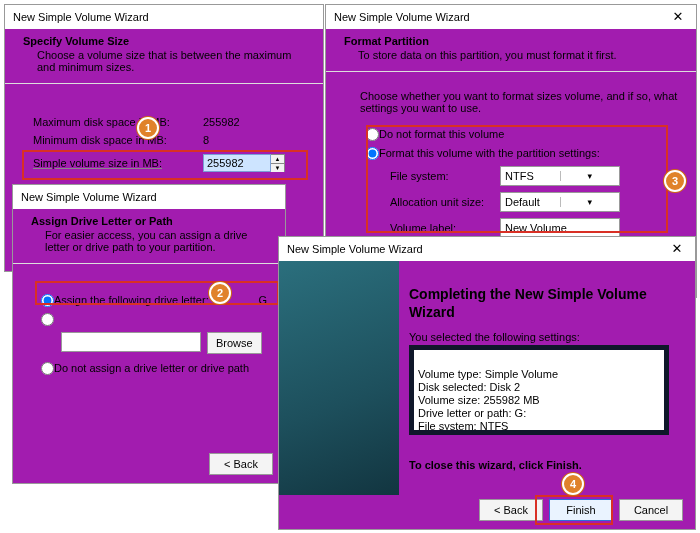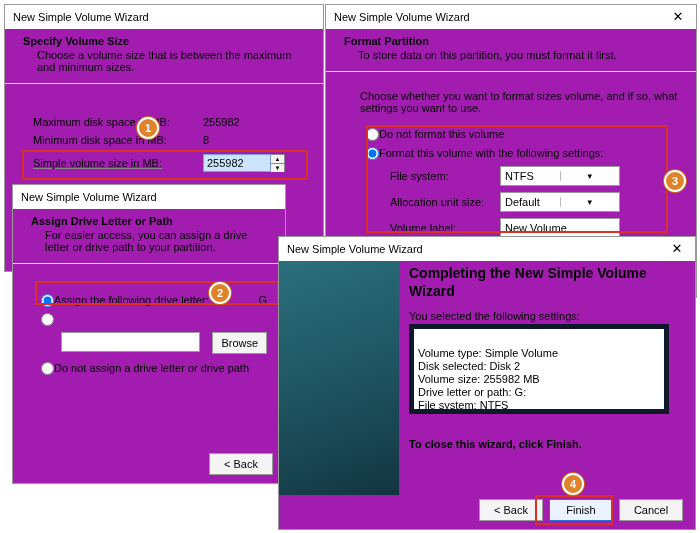--- a/index.html
+++ b/index.html
@@ -80,21 +80,21 @@
   <div class="content" style="padding-top:30px;">
     <div class="radio">
       <input type="radio" checked="" style="">
       <span>Assign the following drive letter:</span>
       <span style="flex:1"></span>
       <span>G</span>
     </div>
     <div class="radio">
       <input type="radio" style="">
     </div>
-    <div style="padding-left:20px; margin-bottom:8px; display:flex; gap:6px;">
+    <div style="padding-left:20px; margin-bottom:8px; display:flex; ">
       <span class="textin" style="width:140px;"></span>
       <span class="btn" style="min-width:50px;">Browse</span>
     </div>
     <div class="radio">
       <input type="radio" style="">
       <span>Do not assign a drive letter or drive path</span>
     </div>
   </div>
   <div class="buttons">
     <span class="btn">&lt; Back</span>
@@ -113,21 +113,21 @@
     <div class="sub">To store data on this partition, you must format it first.</div>
   </div>
   <div class="content" style="padding-left:40px;">
     <div style="margin:6px 0 14px -6px;">Choose whether you want to format sizes volume, and if so, what settings you want to use.</div>
     <div class="radio">
       <input type="radio" style="">
       <span>Do not format this volume</span>
     </div>
     <div class="radio">
       <input type="radio" checked="" style="">
-      <span>Format this volume with the following settings:</span>
+      <span>Format this volume with the partition settings:</span>
     </div>
     <div style="padding-left:24px;">
       <div class="row">
           <span class="lbl" style="width:110px;">File system:</span>
         <span class="combo">
             <span>NTFS</span>
             <span class="arrow">▾</span>
           </span>
         </div>
       <div class="row">
@@ -153,21 +153,21 @@
 </div>
 <div class="callout" style="left:366px; top:125px; width:302px; height:108px;"></div>
 <div class="badge" style="left:664px; top:170px;">3</div>
 
 <div class="dialog" style="left:278px; top:236px; width:418px; height:294px;">
   <div class="titlebar">
     <span>New Simple Volume Wizard</span>
     <span class="close">✕</span>
   </div>
   <div class="side-graphic" style="top:24px; bottom:34px;"></div>
-  <div style="position:absolute; left:130px; right:14px; top:27px;">
+  <div style="position:absolute; left:130px; right:14px; top:48px;">
     <div style="font-size:14px; font-weight:bold; margin-bottom:10px; line-height:18px;">Completing the New Simple Volume Wizard</div>
     <div style="margin-bottom:2px;">You selected the following settings:</div>
     <div class="summary-box">Volume type: Simple Volume
 Disk selected: Disk 2
 Volume size: 255982 MB
 Drive letter or path: G:
 File system: NTFS
 Allocation unit size: Default
 Volume label: New Volume
 Quick format: Yes</div>

